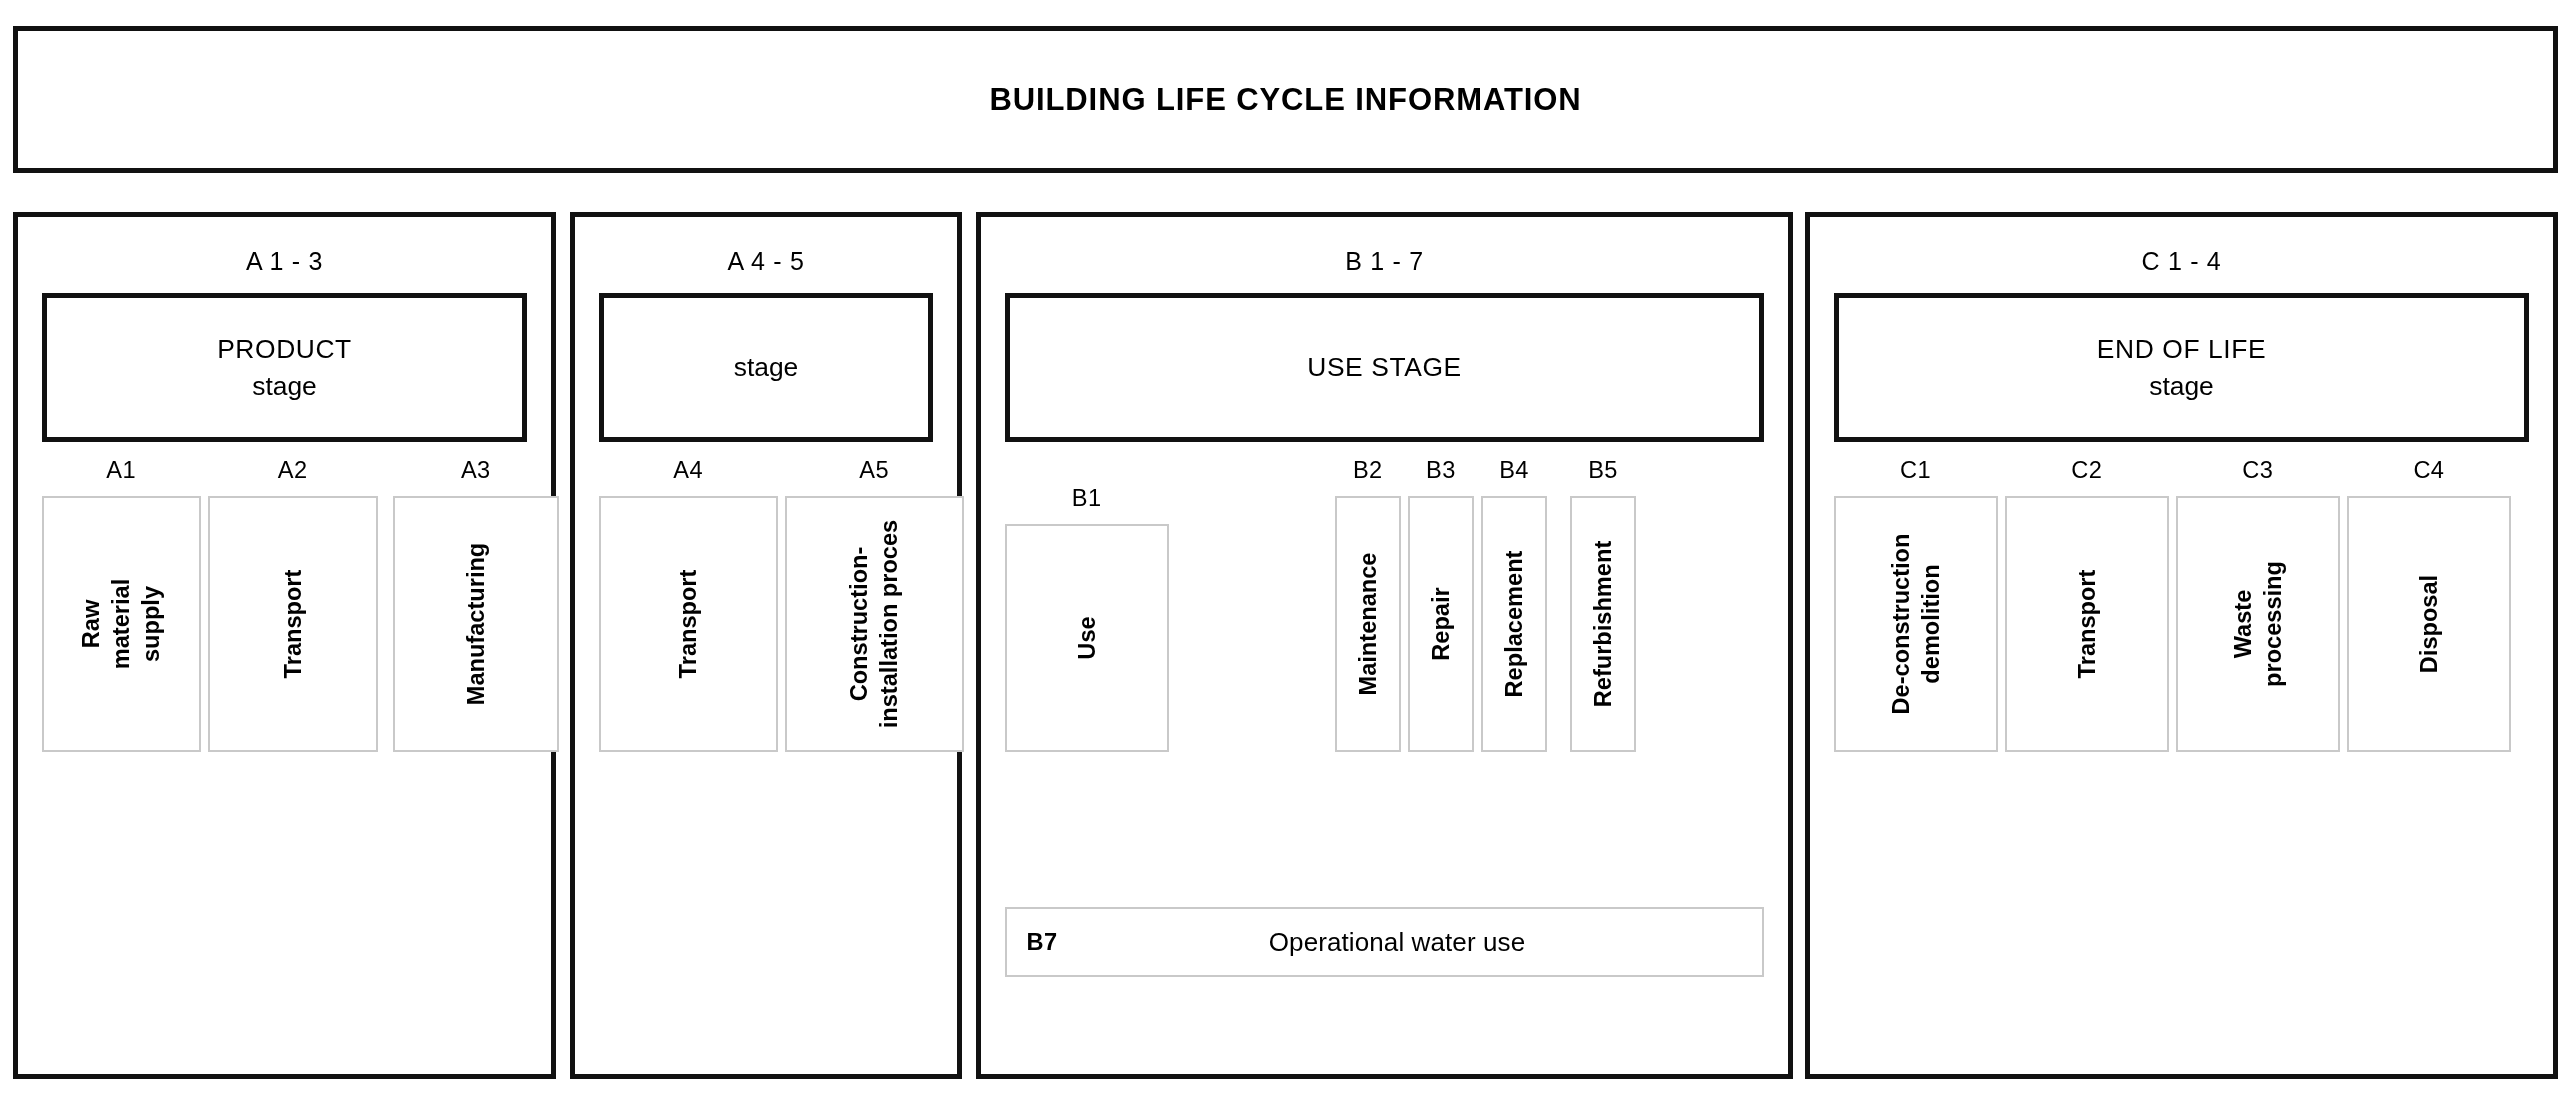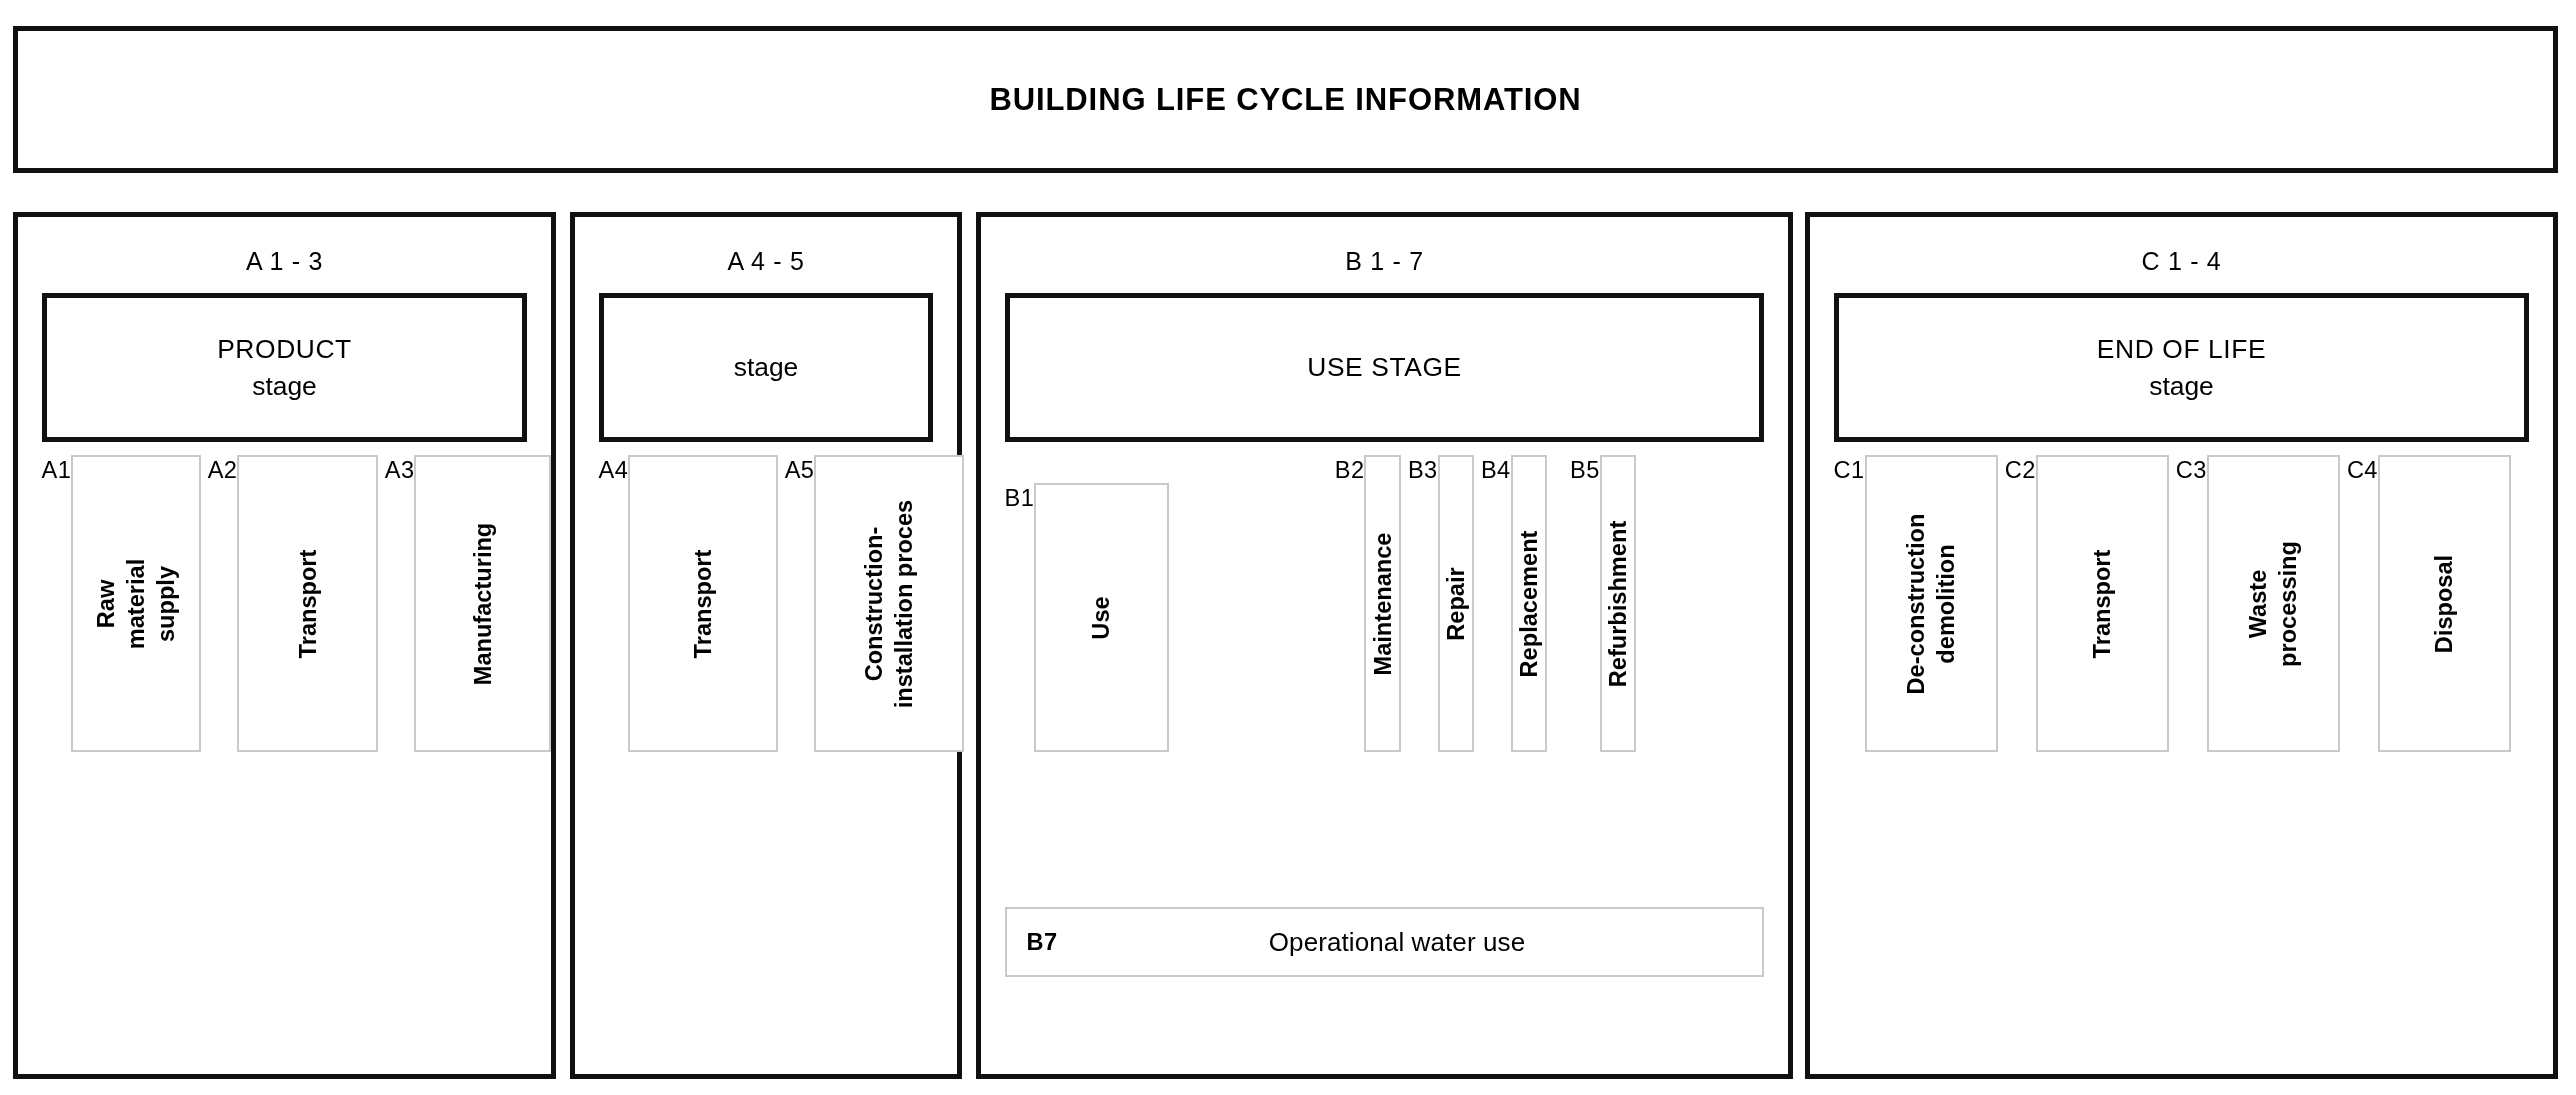--- a/index.html
+++ b/index.html
@@ -93,21 +93,21 @@
     position: absolute;
     top: 238px;
     left: 23.6px;
     right: 23.6px;
     height: 297px;
     display: flex;
     gap: 7.1px;
   }
   .modcol {
     display: flex;
-    flex-direction: row;
+    flex-direction: column;
     align-items: stretch;
   }
   .mod-code {
     height: 41px;
     font-size: 23.6px;
     text-align: center;
     line-height: 31px;
     letter-spacing: 0.4px;
   }
   .mod-box {
@@ -130,21 +130,21 @@
     line-height: 1.28;
   }
   .vlabel.two-line,
   .vlabel.three-line {
     white-space: normal;
   }
 
   
   .w-a1 { flex: 0 0 159px; }
   .w-a2 { flex: 0 0 170px; }
-  .w-a3 { flex: 0 0 166px; }
+  .w-a3 { flex: 0 0 166px; margin-left: 8px; }
 
   .w-a4 { flex: 0 0 179px; }
   .w-a5 { flex: 0 0 179px; }
 
   .w-b1 { flex: 0 0 164px; margin-top: 28px; }
   .w-bgap { flex: 0 0 152px; }
   .w-b2 { flex: 0 0 66px; }
   .w-b3 { flex: 0 0 66px; }
   .w-b4 { flex: 0 0 66px; }
   .w-b5 { flex: 0 0 66px; padding-left: 16px; }

